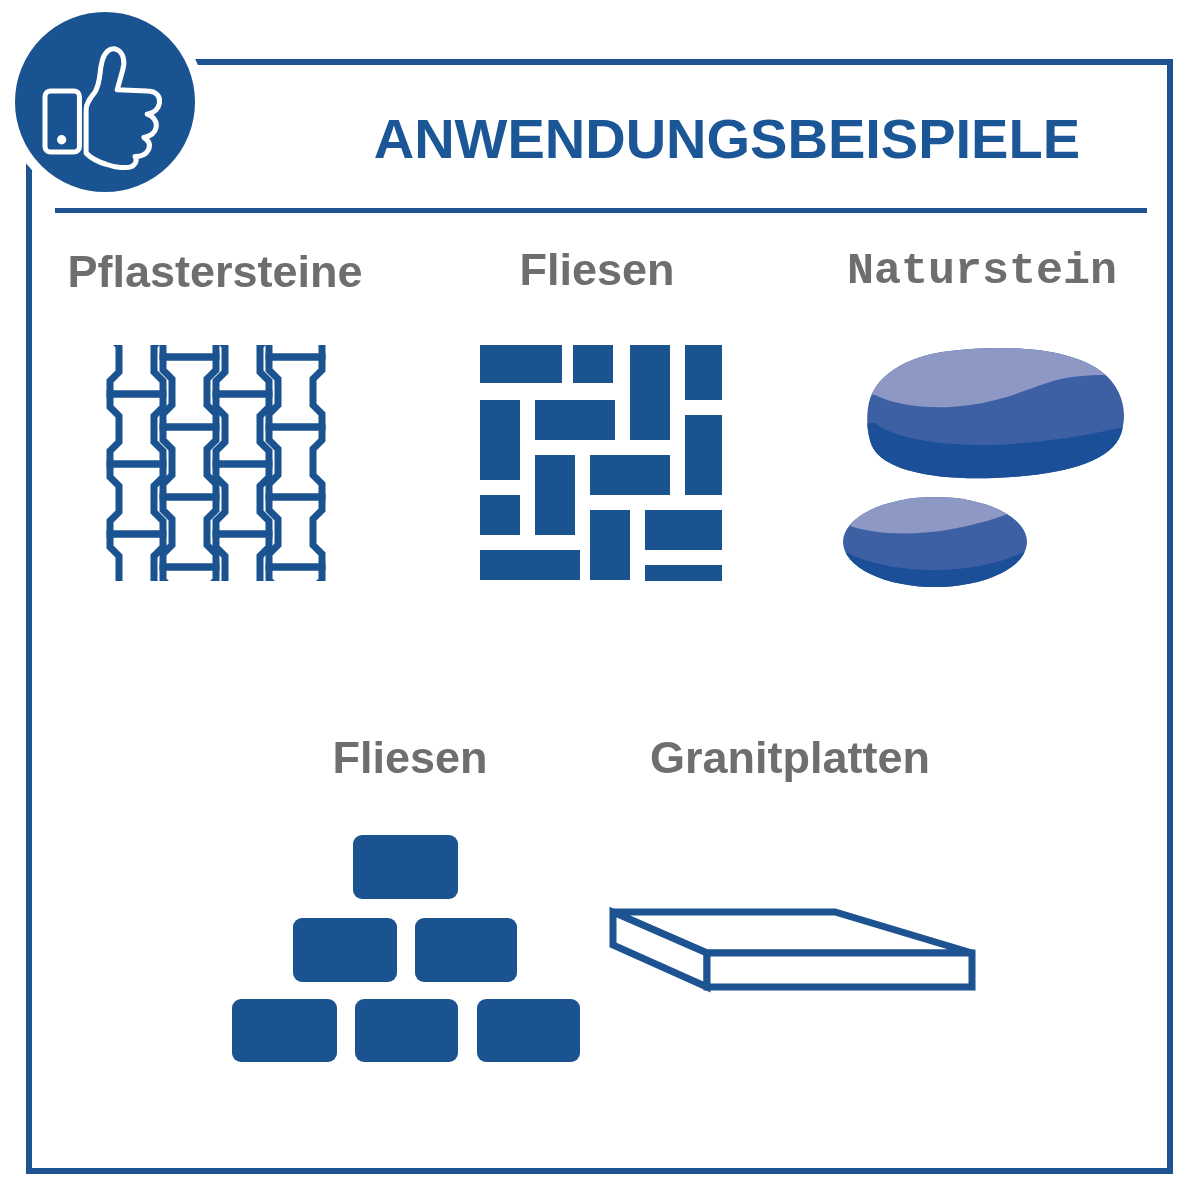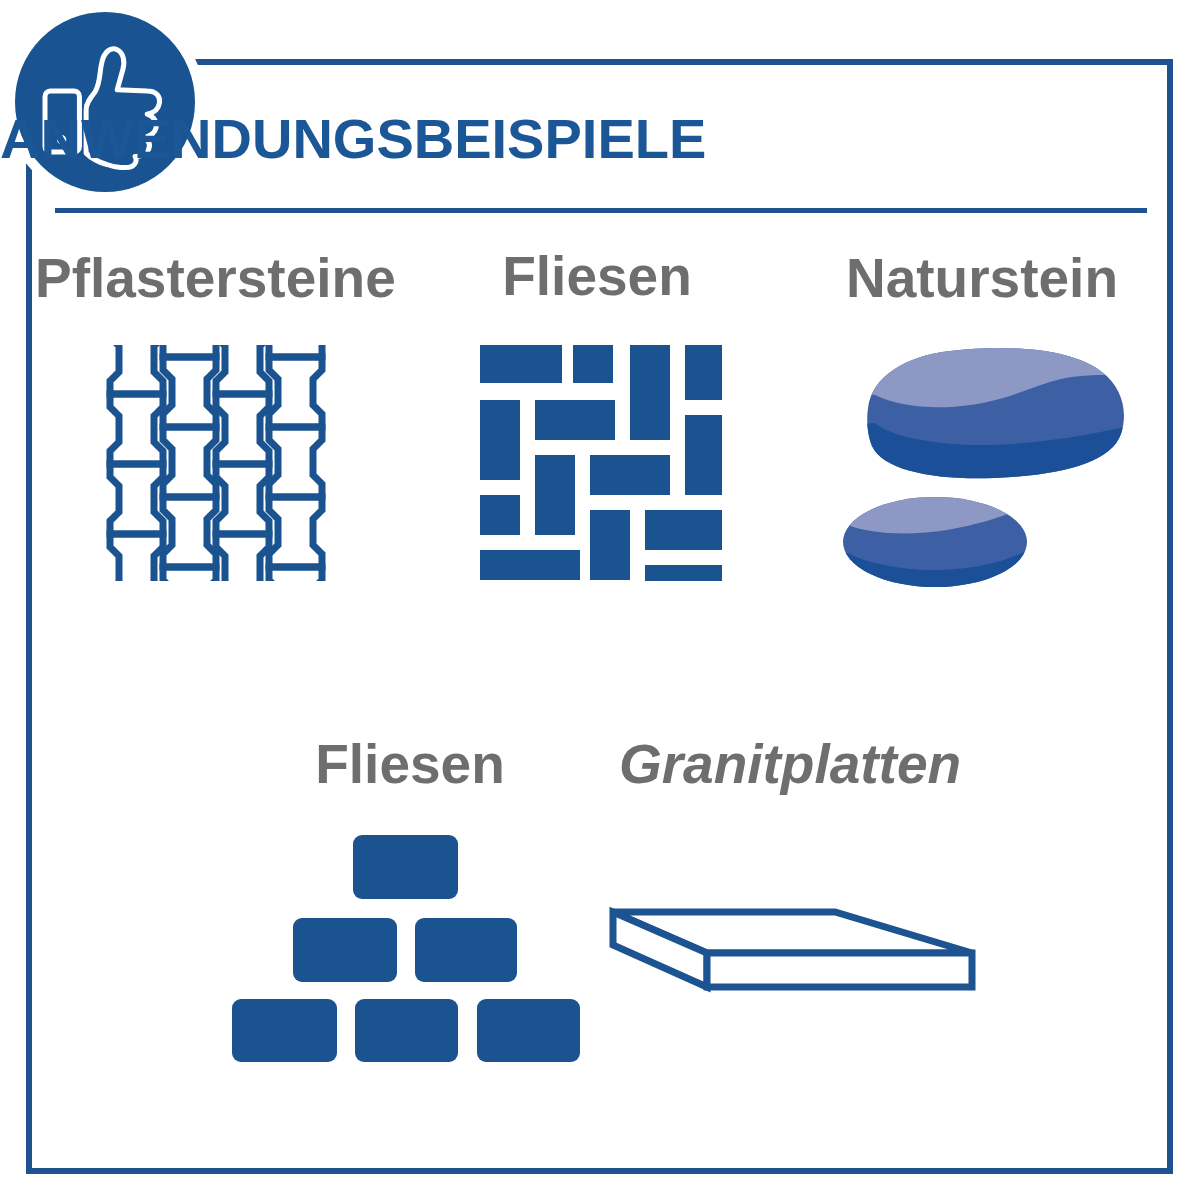--- a/index.html
+++ b/index.html
@@ -13,36 +13,36 @@
     box-sizing:border-box;border:6px solid #1c5390;background:transparent;
   }
   .badge{
     position:absolute;left:5px;top:2px;width:180px;height:180px;
     box-sizing:content-box;border-radius:50%;
     background:#1a5391;border:10px solid #ffffff;
   }
   .badge svg{display:block;width:100%;height:100%;}
   .page-title{
     position:absolute;left:0;top:106px;width:1080px;
-    text-align:left;font-size:56px;font-weight:bold;
+    text-align:right;font-size:56px;font-weight:bold;
     color:#1b5796;letter-spacing:0px;white-space:nowrap;
   }
   .title-divider{
     position:absolute;left:55px;top:208px;width:1092px;height:5px;
     background:#1c5390;
   }
   .example-label{
     position:absolute;width:360px;text-align:center;
-    font-size:55px;font-weight:bold;color:#6e6e6e;white-space:nowrap;
+    font-size:45px;font-weight:bold;color:#6e6e6e;white-space:nowrap;
   }
   .lbl-pflastersteine{left:35px;top:246px;}
   .lbl-fliesen{left:417px;top:244px;}
-  .lbl-naturstein{left:802px;top:246px;}
+  .lbl-naturstein{left:802px;top:246px;font-family:Liberation Mono, monospace;}
   .lbl-ziegel{left:230px;top:732px;}
-  .lbl-granitplatten{left:610px;top:732px;font-style:italic;}
+  .lbl-granitplatten{left:610px;top:732px;}
   .fig{position:absolute;}
   .fig svg{display:block;}
   .fig-pflastersteine{left:106px;top:345px;}
   .fig-fliesen{left:480px;top:345px;}
   .fig-naturstein{left:840px;top:330px;}
   .fig-ziegel{left:232px;top:835px;}
   .fig-granitplatten{left:605px;top:898px;}
 </style>
 </head>
 <body>

